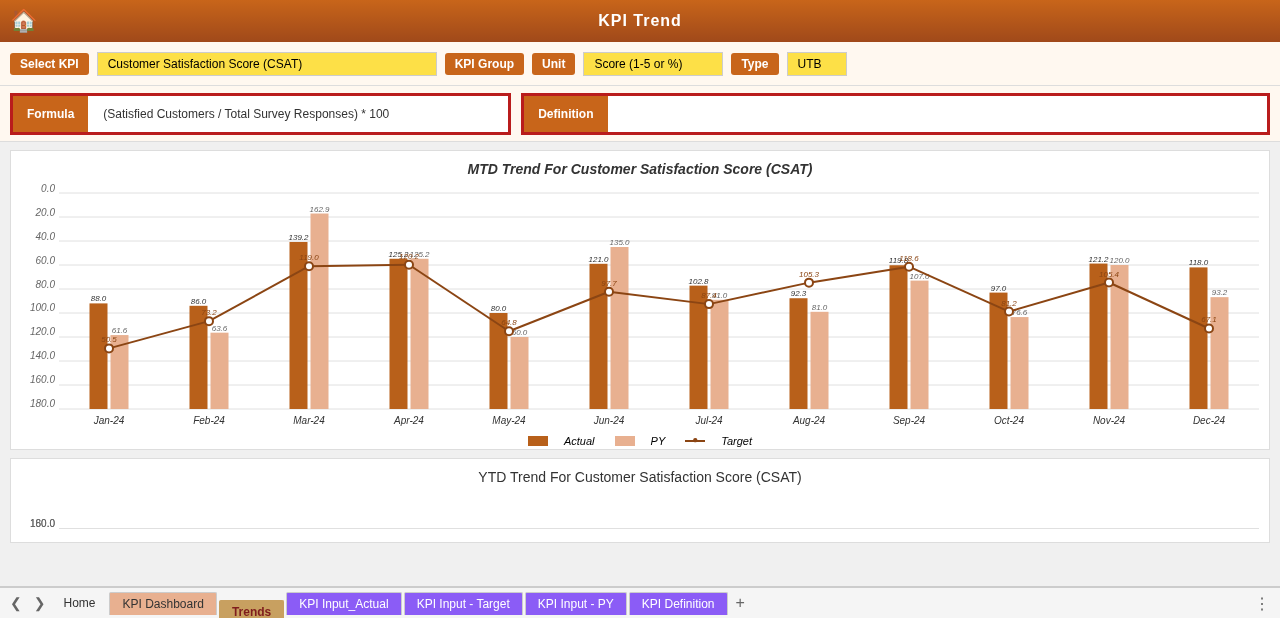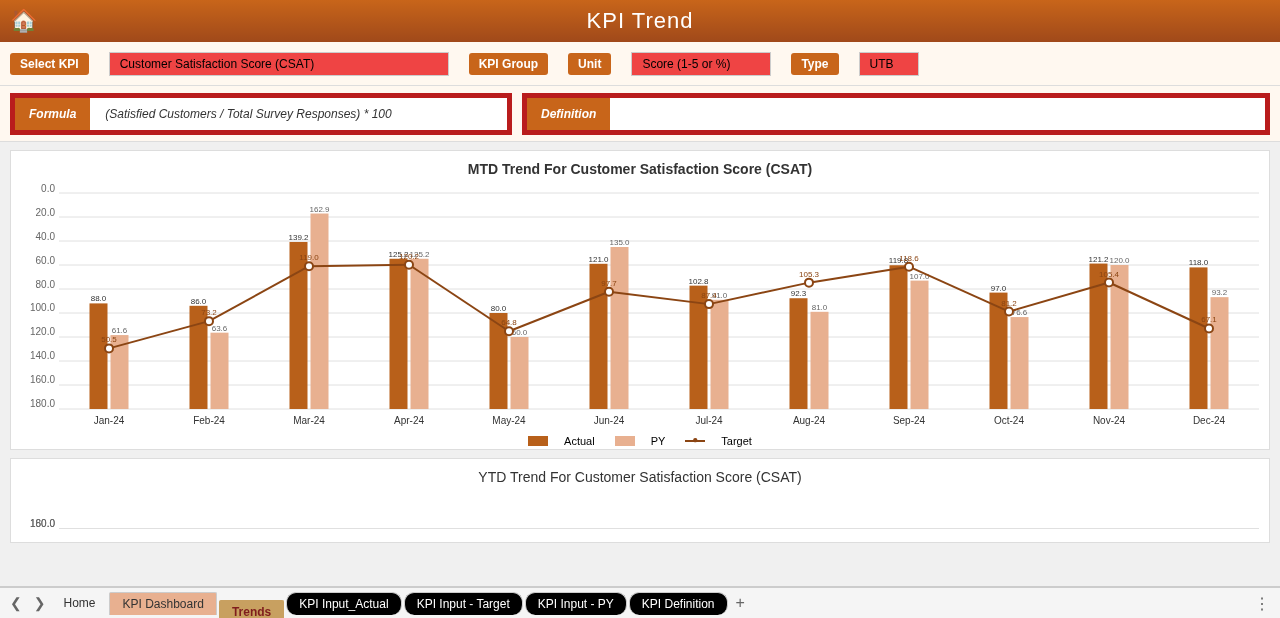--- a/index.html
+++ b/index.html
@@ -4,59 +4,59 @@
   <style>
     * { box-sizing: border-box; margin: 0; padding: 0; }
     body { font-family: Arial, sans-serif; background: #f0f0f0; width: 1280px; height: 618px; overflow: hidden; font-size: 12px; }
 
     
     #header {
       background: linear-gradient(to bottom, #c8651a, #a0491a);
       display: flex; align-items: center; justify-content: center;
       height: 42px; position: relative;
     }
-    #header h1 { color: white; font-size: 22px; font-weight: normal; letter-spacing: 1px; }
+    #header h1 { color: white; font-size: 16px; font-weight: bold; letter-spacing: 1px; }
 
     
     #top-bar {
       background: #fff8f0;
-      display: flex; align-items: center; padding: 6px 10px; gap: 20px;
+      display: flex; align-items: center; padding: 6px 10px; gap: 8px;
       border-bottom: 1px solid #ddd; height: 44px;
     }
     .label-pill {
       background: #c8651a; color: white; padding: 4px 10px; border-radius: 3px;
       font-weight: bold; font-size: 12px; white-space: nowrap;
     }
     .value-box {
-      background: #ef4444; border: 1px solid #ccc; padding: 4px 10px;
+      background: #fde047; border: 1px solid #ccc; padding: 4px 10px;
       font-size: 12px; flex: 1; min-width: 0;
     }
     .value-box.large { flex: 2; }
 
     
     #formula-bar {
       display: flex; padding: 6px 10px; gap: 10px; background: #fff8f0;
       border-bottom: 1px solid #ddd; height: 56px; align-items: center;
     }
     .formula-section, .definition-section {
-      display: flex; align-items: center; flex: 1; border: 5px solid #b91c1c;
-      background: white; height: 42px; font-style: italic;
+      display: flex; align-items: center; flex: 1; border: 3px solid #b91c1c;
+      background: white; height: 42px;
     }
     .formula-section .label-pill, .definition-section .label-pill {
       height: 100%; display: flex; align-items: center; border-radius: 0;
       padding: 0 14px;
     }
     .formula-text, .definition-text {
       padding: 0 15px; font-size: 12px; color: #333;
     }
 
     
     #chart-area {
       background: white; margin: 8px 10px; border: 1px solid #ddd;
-      padding: 10px; height: 300px;
+      padding: 10px; height: 300px; font-style: italic;
     }
     #chart-area h2 { text-align: center; font-size: 14px; font-weight: bold; color: #333; margin-bottom: 6px; }
 
     .chart-container { display: flex; height: 248px; position: relative; }
     .y-axis { display: flex; flex-direction: column-reverse; justify-content: space-between; width: 38px; padding-right: 4px; font-size: 10px; color: #666; text-align: right; padding-bottom: 22px; }
     .chart-body { flex: 1; position: relative; overflow: hidden; }
     .grid-lines { position: absolute; top: 0; left: 0; right: 0; bottom: 22px; }
 
     
     .legend { display: flex; justify-content: center; gap: 20px; margin-top: 4px; font-size: 11px; }
@@ -76,21 +76,21 @@
     #bottom-tabs {
       position: absolute; bottom: 0; left: 0; right: 0;
       background: #f5f5f5; border-top: 2px solid #ccc;
       display: flex; align-items: center; height: 32px; padding: 0 4px;
     }
     .tab-arrow { font-size: 14px; color: #666; padding: 0 6px; cursor: pointer; }
     .tab { padding: 4px 12px; font-size: 12px; border-radius: 2px 2px 0 0; cursor: pointer; border: 1px solid #ccc; border-bottom: none; margin-right: 2px; }
     .tab.active { background: #c8a060; color: #7f1d1d; font-weight: bold; border-color: #c8a060; margin-top: 16px; }
     .tab.home { background: none; border: none; color: #333; }
     .tab.colored { background: #e8b090; color: #333; }
-    .tab.orange { background: #000000; color: white; border-radius: 10px; }
+    .tab.orange { background: #8b5cf6; color: white; }
     .tab-add { font-size: 16px; color: #666; padding: 0 6px; cursor: pointer; }
     .tab-more { font-size: 16px; color: #666; padding: 0 6px; cursor: pointer; margin-left: auto; }
   </style>
 </head>
 <body>
 
 <div id="header">
   <span style="position:absolute;left:10px;top:50%;transform:translateY(-50%);color:white;font-size:22px;cursor:pointer;">🏠</span>
   <h1>KPI Trend</h1>
 </div>

